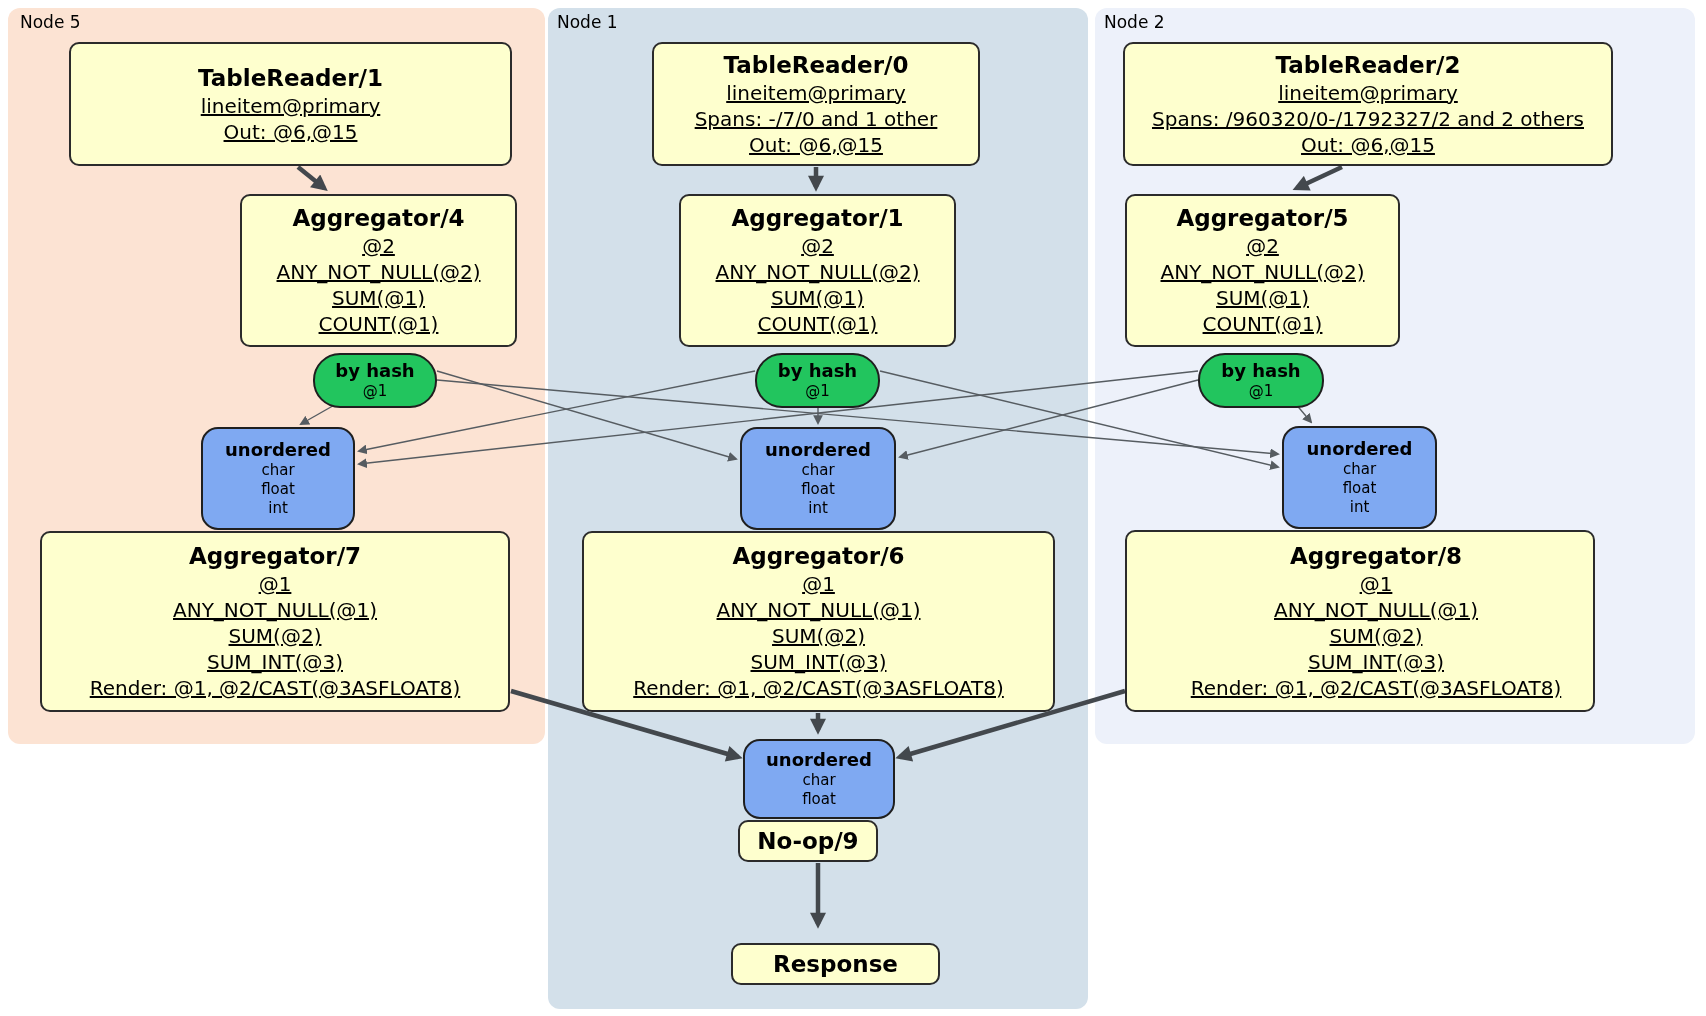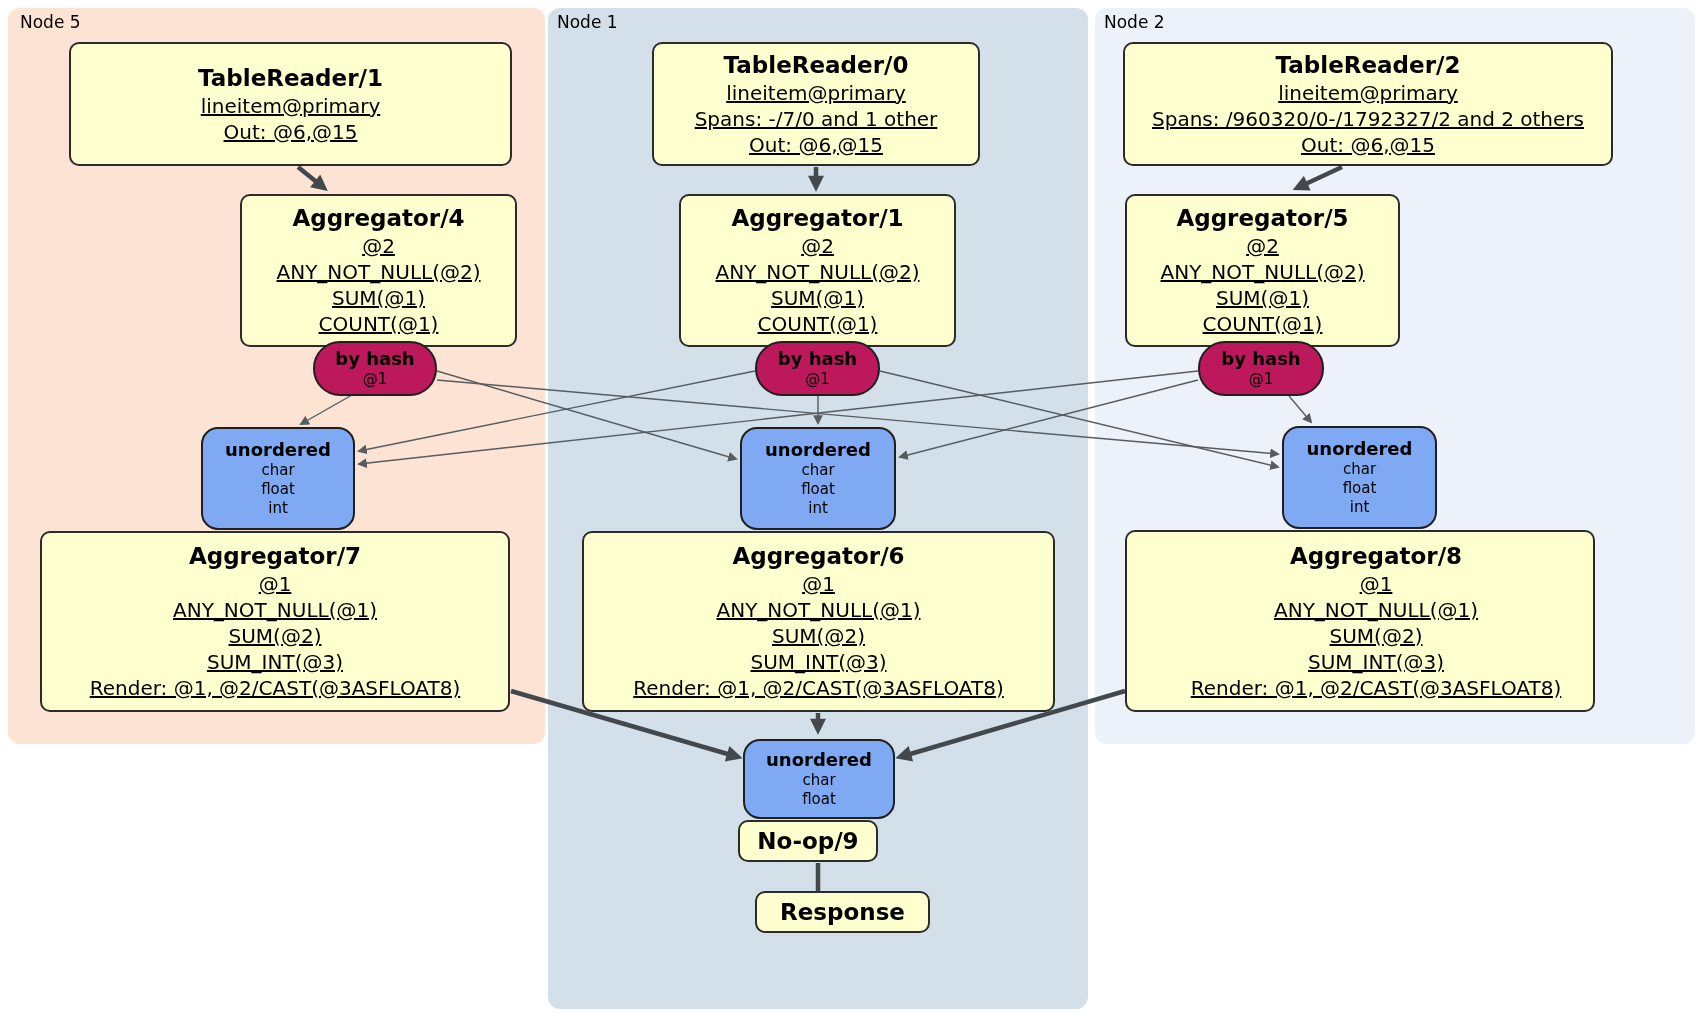--- a/index.html
+++ b/index.html
@@ -9,21 +9,21 @@
   }
   .region { position:absolute; border-radius:12px; z-index:0; }
   .region-label { position:absolute; font-size:17px; line-height:20px; color:#000; z-index:1; }
   svg.edges { position:absolute; left:0; top:0; z-index:1; }
   .box {
     position:absolute; z-index:2; box-sizing:border-box;
     display:flex; flex-direction:column; justify-content:center; align-items:center;
     text-align:center; white-space:nowrap;
   }
   .proc   { background:#feffce; border:2px solid #2b2b2b; border-radius:10px; }
-  .router { background:#be185d; border:2px solid #1f1f1f; border-radius:27px; }
+  .router { background:#22c55e; border:2px solid #1f1f1f; border-radius:27px;margin-top:12px; }
   .sync   { background:#7fa9f2; border:2px solid #1f1f1f; border-radius:17px; }
   .ptitle { font-size:23px; font-weight:bold; line-height:29px; }
   .pline  { font-size:20px; line-height:26px;text-decoration:underline; }
   .rtitle { font-size:18px; font-weight:bold; line-height:22px; }
   .rline  { font-size:15px; line-height:19px; }
 </style>
 </head>
 <body>
 
 <div class="canvas">
@@ -132,21 +132,21 @@
     <div class="pline">Render: @1, @2/CAST(@3ASFLOAT8)</div>
   </div>
   <div class="box sync" style="left:743px;top:739px;width:152px;height:80px;">
     <div class="rtitle">unordered</div>
     <div class="rline">char</div>
     <div class="rline">float</div>
   </div>
   <div class="box proc" style="left:738px;top:820px;width:140px;height:42px;">
     <div class="ptitle">No-op/9</div>
   </div>
-  <div class="box proc" style="left:731px;top:891px;width:175px;height:42px;margin-left:24px;">
+  <div class="box proc" style="left:731px;top:943px;width:209px;height:42px;">
     <div class="ptitle">Response</div>
   </div>
 
   <div class="box proc" style="left:1123px;top:42px;width:490px;height:124px;">
     <div class="ptitle">TableReader/2</div>
     <div class="pline">lineitem@primary</div>
     <div class="pline">Spans: /960320/0-/1792327/2 and 2 others</div>
     <div class="pline">Out: @6,@15</div>
   </div>
   <div class="box proc" style="left:1125px;top:194px;width:275px;height:153px;">

